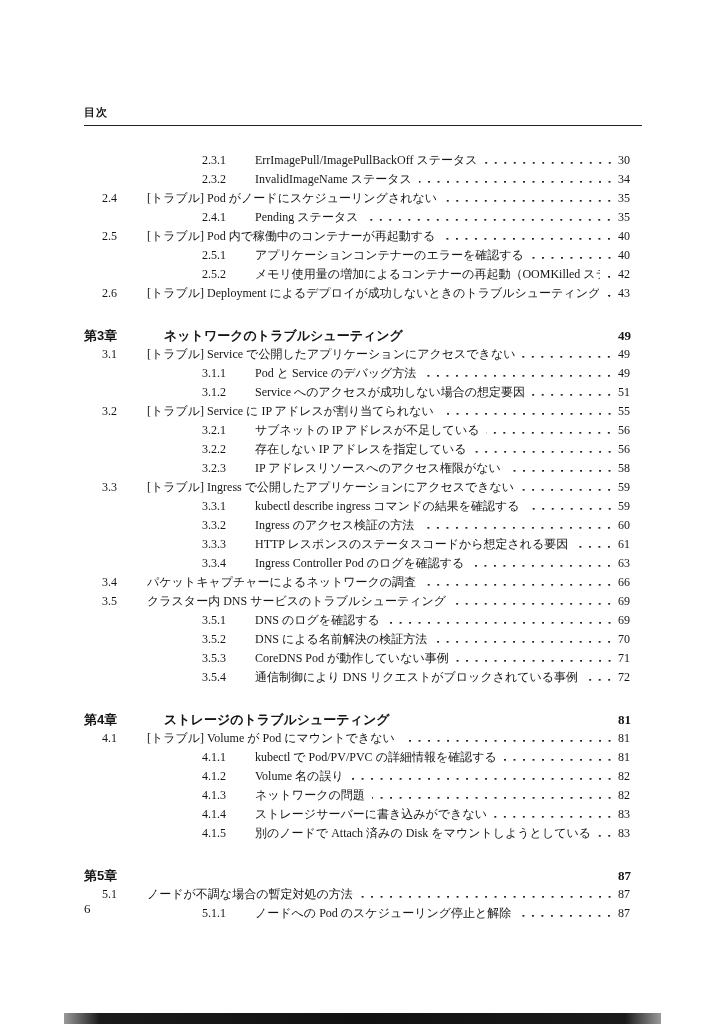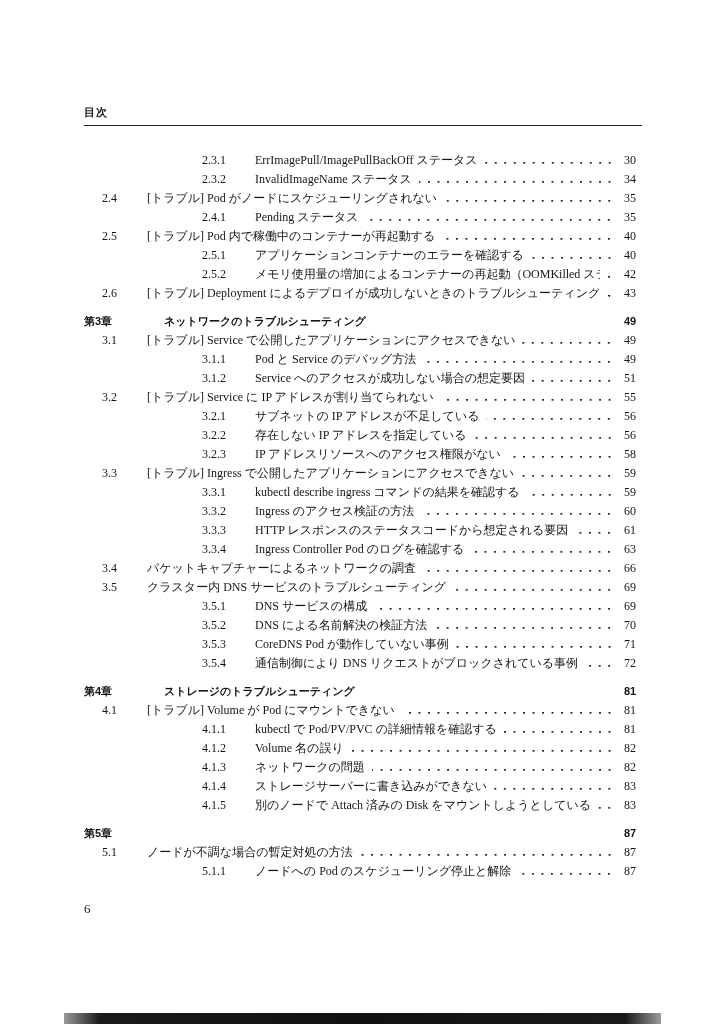--- a/index.html
+++ b/index.html
@@ -37,43 +37,43 @@
   .row {
     display: flex;
     align-items: baseline;
     line-height: 19px;
     white-space: nowrap;
   }
   .num { flex: none; }
   .row.section .num { margin-left: 18px; width: 45px; }
   .row.subsection .num { margin-left: 118px; width: 53px; }
   .row.chapter {
-    margin-top: 9px;
+    margin-top: 23px;
     font-family: "Liberation Sans", "DejaVu Sans", sans-serif;
     font-weight: bold;
-    font-size: 11px;
+    font-size: 13px;
   }
   .row.chapter .num { width: 80px; }
   .title {
     flex: 0 1 auto;
     min-width: 0;
     overflow: hidden;
   }
   .leader {
     flex: 1 1 8px;
     min-width: 6px;
     height: 2px;
     margin: 0 4px 0 7px;
     background-image: radial-gradient(circle, #222 1px, transparent 1.35px);
     background-size: 9.5px 3px;
     background-repeat: repeat-x;
     background-position: right bottom;
   }
   .row.chapter .leader { background-image: none; }
-  .pg { flex: none; min-width: 24px; text-align: center; }
+  .pg { flex: none; min-width: 24px; text-align: left; font-family: Liberation Serif, serif; }
   .folio {
     position: absolute;
     left: 84px; top: 901px;
     font-size: 13px;
   }
   .bottom-edge {
     position: absolute;
     left: 64px; right: 64px; bottom: 0;
     height: 11px;
     background: linear-gradient(to right, #9a9a9a 0%, #1a1a1a 6%, #111 50%, #1a1a1a 94%, #9a9a9a 100%);
@@ -219,21 +219,21 @@
         <span class="pg">66</span>
       </div>
       <div class="row section">
         <span class="num">3.5</span>
         <span class="title">クラスター内 DNS サービスのトラブルシューティング</span>
         <span class="leader"></span>
         <span class="pg">69</span>
       </div>
       <div class="row subsection">
         <span class="num">3.5.1</span>
-        <span class="title">DNS サービスの構成</span>
+        <span class="title">DNS のログを確認する</span>
         <span class="leader"></span>
         <span class="pg">69</span>
       </div>
       <div class="row subsection">
         <span class="num">3.5.2</span>
         <span class="title">DNS による名前解決の検証方法</span>
         <span class="leader"></span>
         <span class="pg">70</span>
       </div>
       <div class="row subsection">

